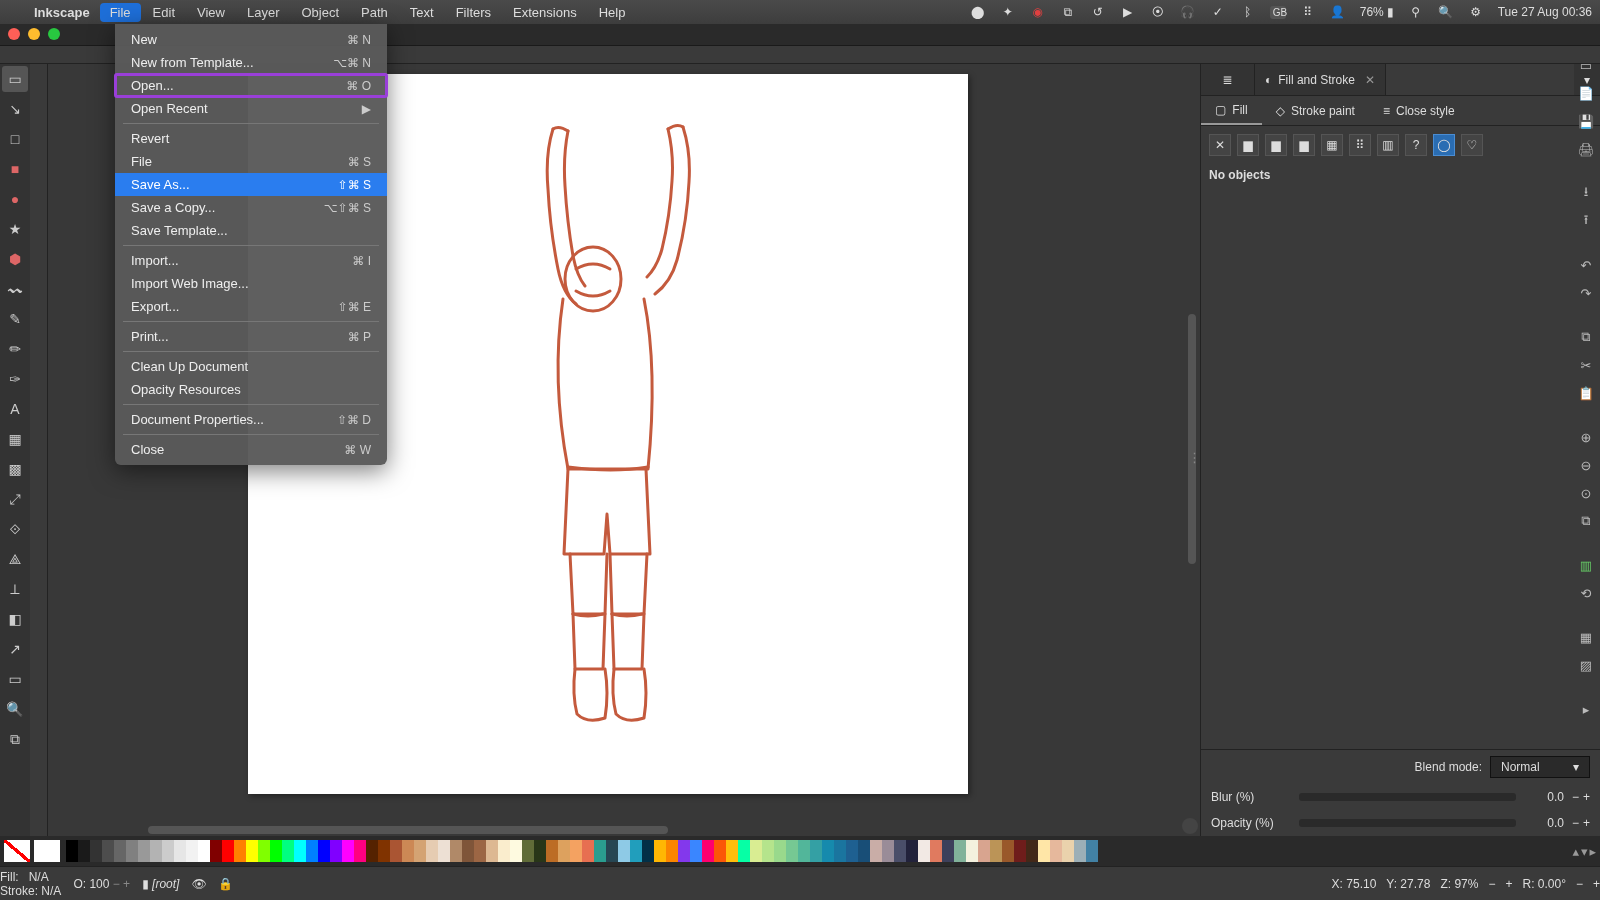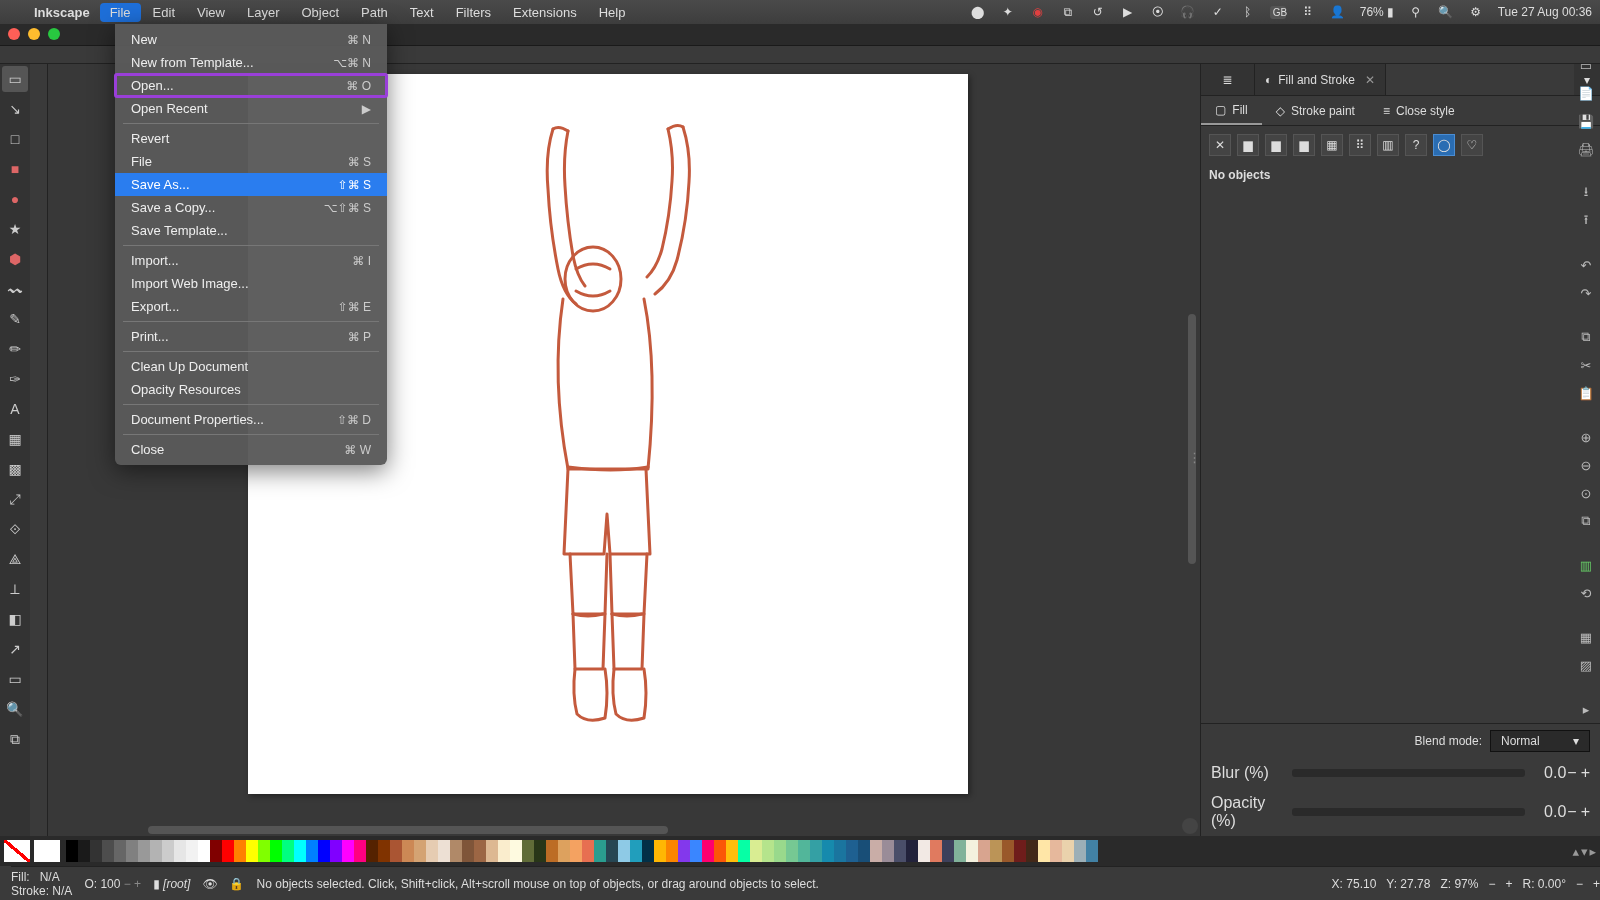--- a/index.html
+++ b/index.html
@@ -32,33 +32,33 @@
 .ptab .close { margin-left:4px; color:#999;}
 .panel-sub { height:30px; display:flex; border-bottom:1px solid #222;}
 .subtab { flex:0 0 auto; padding:6px 14px; display:flex; align-items:center; gap:6px; font-size:12px;}
 .subtab.active { border-bottom:2px solid #999;}
 .paint-row { padding:8px 8px; display:flex; gap:6px; align-items:center;}
 .pbox { width:22px; height:22px; border:1px solid #555; background:#444; display:flex; align-items:center; justify-content:center; font-size:12px;}
 .pbox.sel { background:#2a6db3; border-color:#4a8dd3;}
 .noobj { padding:4px 8px; font-weight:600; color:#ddd; font-size:12px;}
 .blend-row { padding:6px 10px; display:flex; align-items:center; justify-content:flex-end; gap:8px; font-size:12px; border-top:1px solid #222;}
 .blend-sel { background:#2a2a2a; padding:3px 10px; width:100px; display:flex; justify-content:space-between; align-items:center; border:1px solid #111;}
-.slider-row { padding:6px 10px; display:flex; align-items:center; gap:1px; font-size:16px;}
+.slider-row { padding:6px 10px; display:flex; align-items:center; gap:8px; font-size:12px;}
 .slider-row .lab { width:80px;}
 .slider-row .bar { flex:1; height:8px; background:#2a2a2a; border-radius:3px;}
 .slider-row .val { width:40px; text-align:right;}
 .slider-row .step { display:flex; gap:4px;}
 .right-icons { position:absolute; right:0; top:46px; width:28px; display:flex; flex-direction:column; gap:6px; align-items:center; padding-top:8px;}
 .ricon { width:22px; height:22px; display:flex; align-items:center; justify-content:center; color:#bbb; font-size:13px;}
 .palette-row { height:30px; background:#2a2a2a; display:flex; align-items:center; padding:0 4px; gap:0; overflow:hidden;}
 .pal-none { width:26px; height:22px; background:#fff; position:relative; margin-right:4px;}
 .pal-none::after { content:""; position:absolute; left:0; top:0; right:0; bottom:0; background:linear-gradient(to top right, transparent 45%, red 45%, red 55%, transparent 55%);}
 .pal-sw { width:12px; height:22px;}
 .pal-nav { margin-left:auto; display:flex; gap:2px; color:#999;}
-.statusbar { height:34px; background:#3a3a3a; display:flex; align-items:center; padding:0 0; gap:12px; font-size:12px; border-top:1px solid #222;margin-left:11px;}
+.statusbar { height:34px; background:#3a3a3a; display:flex; align-items:center; padding:0 0; gap:12px; font-size:12px; border-top:1px solid #222;}
 .statusbar .fillstroke { line-height:14px;}
 .statusbar .coord { margin-left:auto; display:flex; gap:10px; align-items:center;}
 .dropdown { position:absolute; left:115px; top:24px; width:272px; background: rgba(90,90,90,.97); border-radius: 0 0 6px 6px; box-shadow: 0 6px 24px rgba(0,0,0,.5); padding:4px 0; z-index:100;}
 .drow { display:flex; justify-content:space-between; align-items:center; padding:4px 16px; color:#eee; font-size:13px;}
 .drow.hover { background:#2a7def; color:#fff;}
 .drow.mark { outline:3px solid #9a3fd9; outline-offset:-2px; border-radius:2px;}
 .dsep { height:1px; background:#777; margin:3px 8px;}
 .kbd { color:#ccc; font-size:12px;}
 .drow.hover .kbd { color:#fff;}
 .scroll-ind { position:absolute; right:4px; top:250px; width:8px; height:250px; background:#555; border-radius:4px;}
@@ -372,21 +372,20 @@
     <div><span>Fill:</span> &nbsp; <span>N/A</span></div>
     <div><span>Stroke:</span> <span>N/A</span></div>
   </div>
   <div>
     <span>O:</span> <span>100</span>
     <span style="color:#888"> − +</span>
   </div>
   <div>▮ <i>[root]</i></div>
   <div>👁</div>
   <div>🔒</div>
-  <div style="flex:1">No objects selected. Click, Shift+click, Alt+scroll mouse on top of objects, or drag around objects to select.</div>
   <div class="coord">
     <span><span>X:</span> <span>75.10</span></span>
     <span><span>Y:</span> <span>27.78</span></span>
     <span><span>Z:</span> <span>97%</span></span>
     <span>−</span>
       <span>+</span>
     <span><span>R:</span> <span>0.00°</span></span>
     <span>−</span>
       <span>+</span>
   </div>

